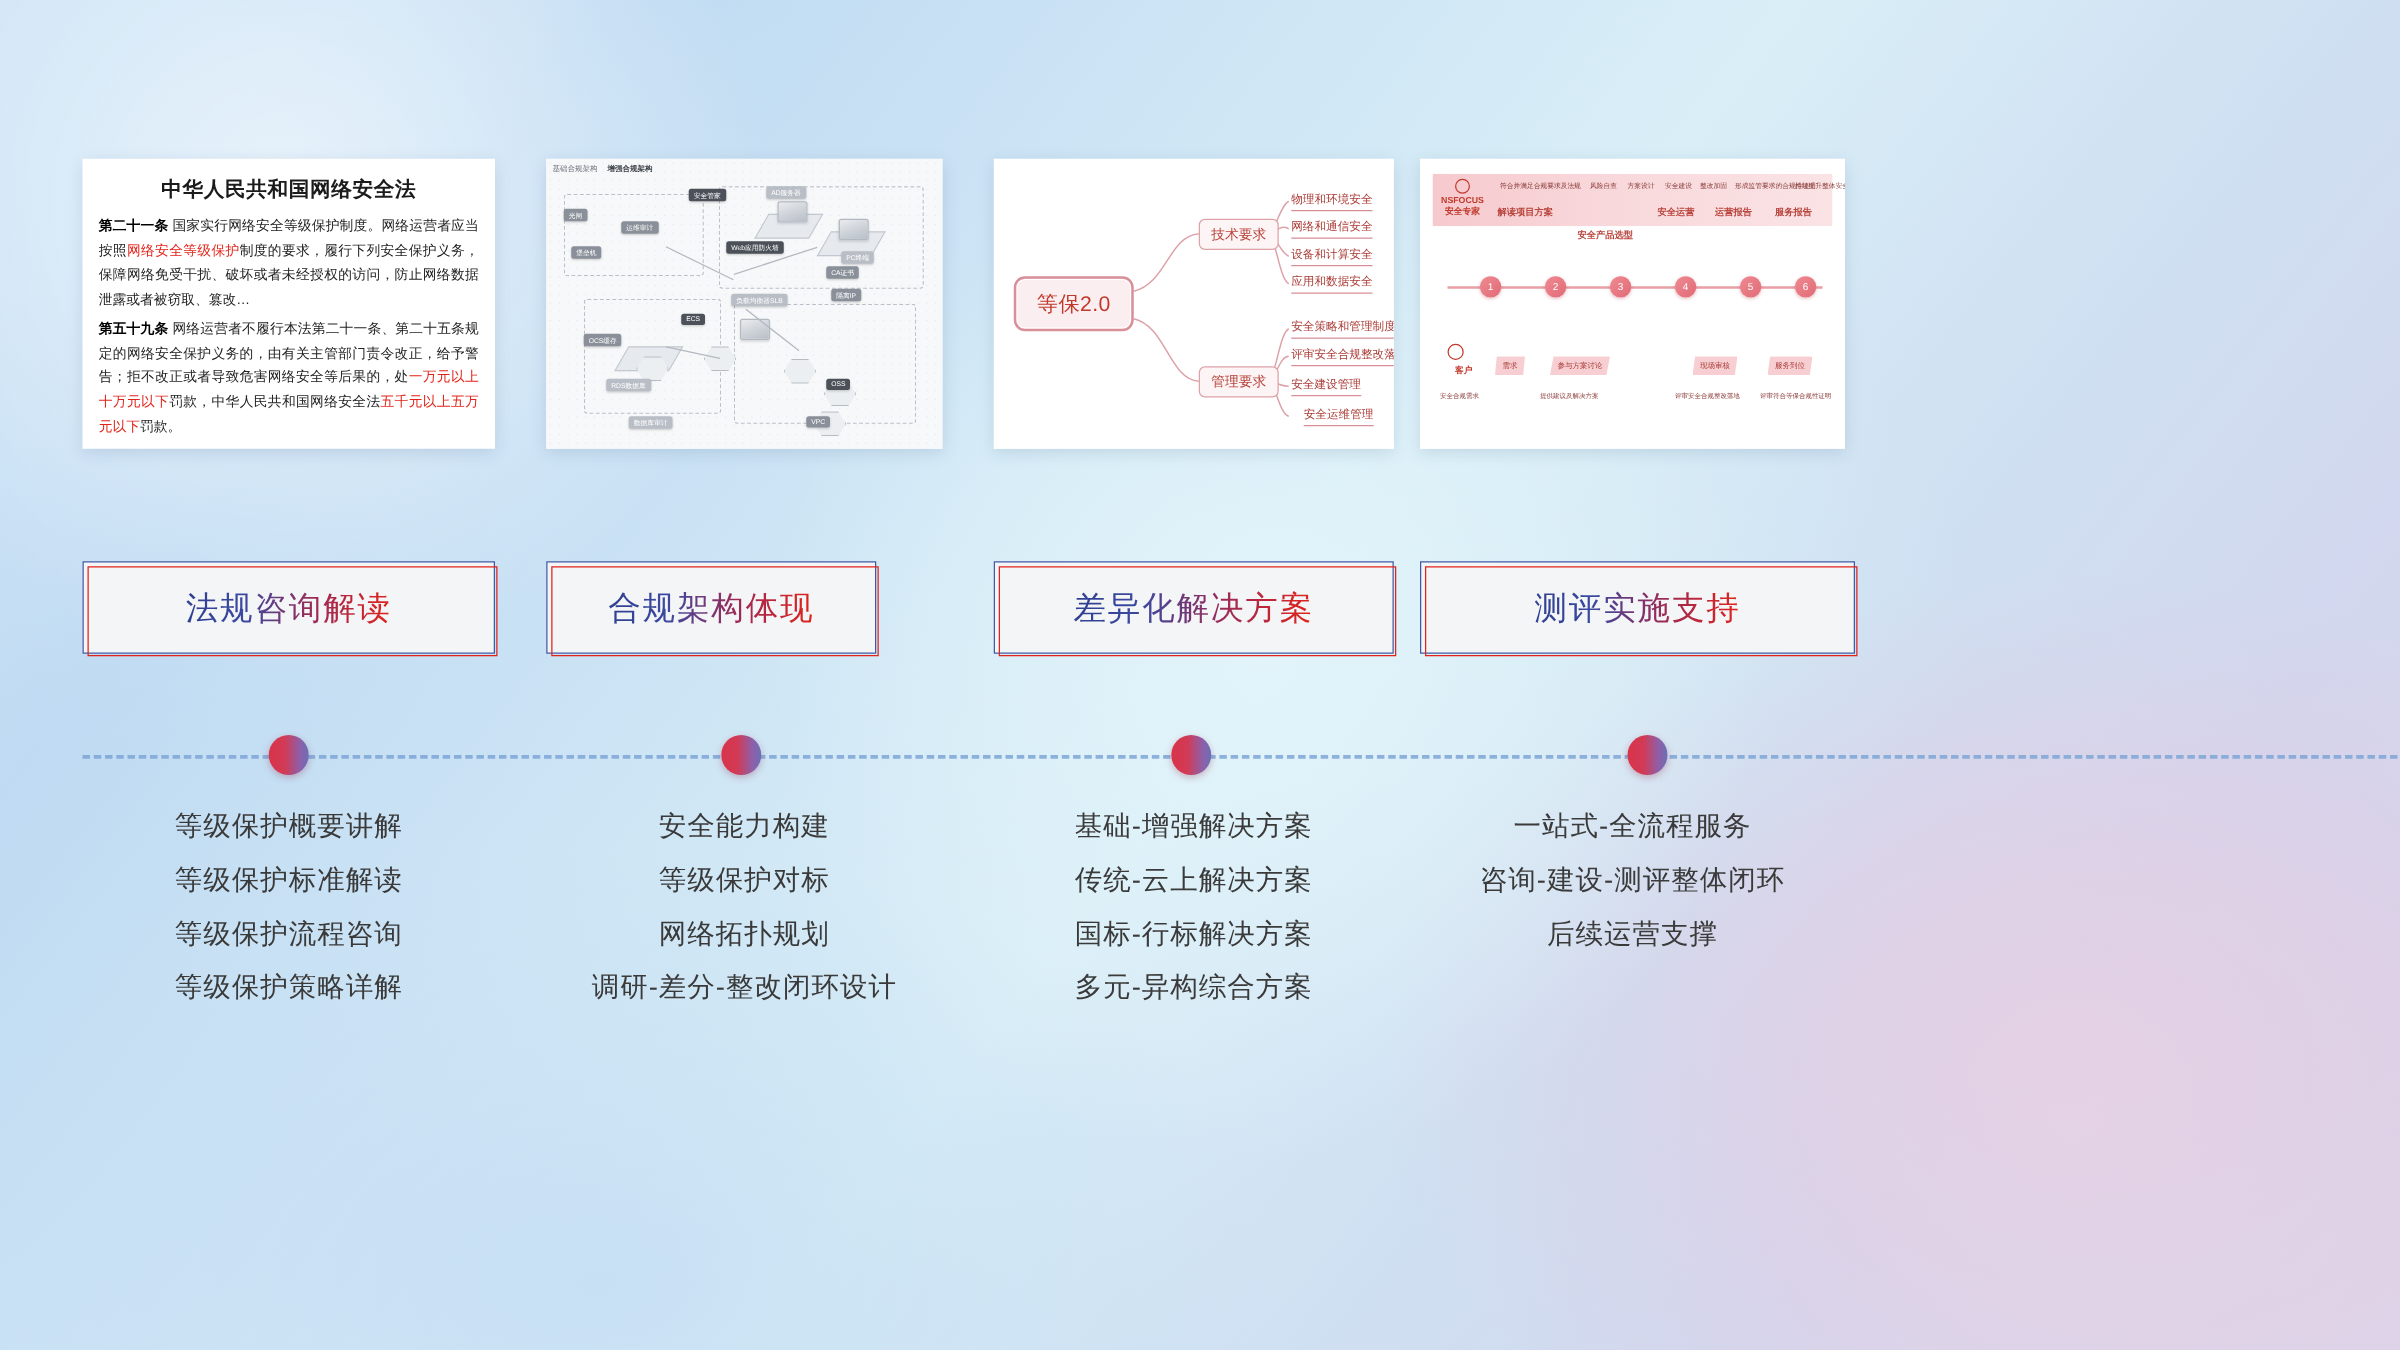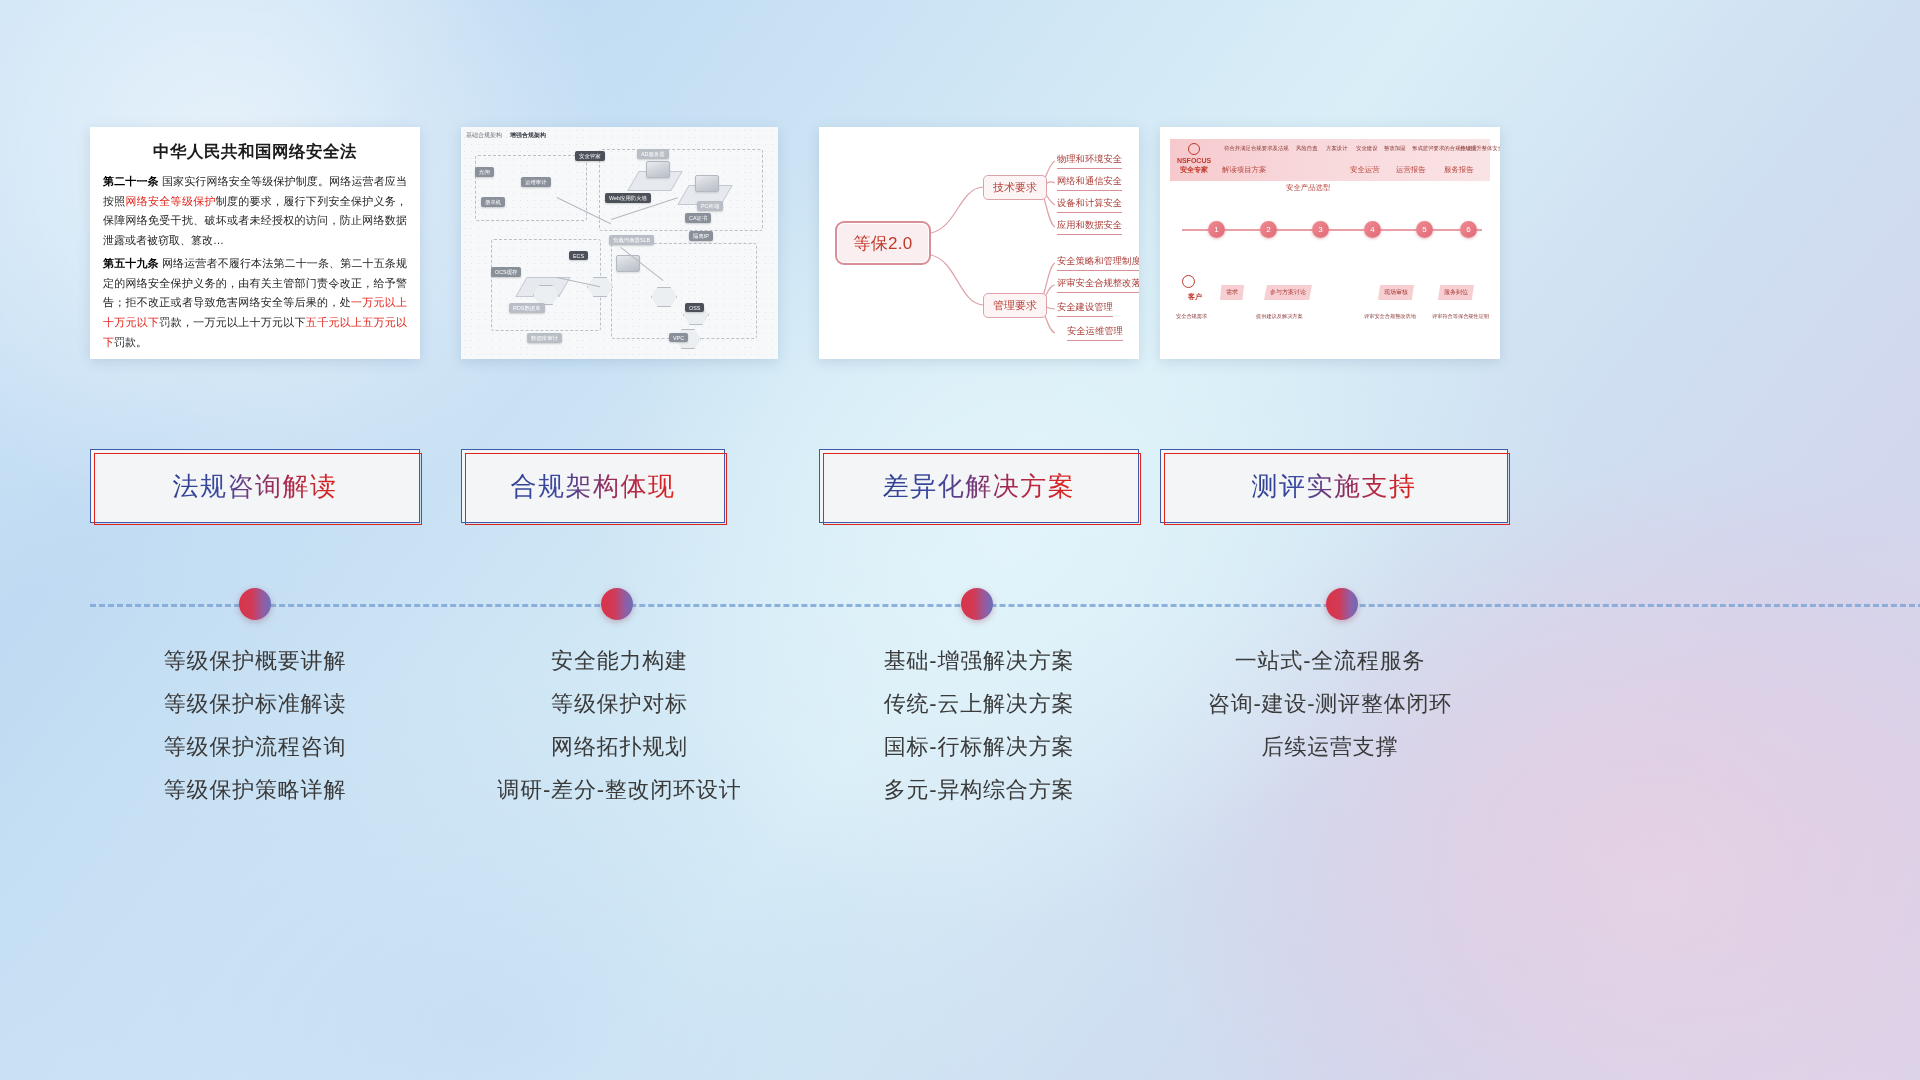--- a/index.html
+++ b/index.html
@@ -17,21 +17,21 @@
   .glow-a, .glow-b, .glow-c {
     position:absolute; border-radius:50%; pointer-events:none;
   }
   .glow-a { left:-180px; top:-220px; width:820px; height:760px;
     background:radial-gradient(circle, rgba(255,255,255,0.55) 0%, rgba(255,255,255,0) 68%); }
   .glow-b { left:560px; top:120px; width:900px; height:820px;
     background:radial-gradient(circle, rgba(234,248,253,0.6) 0%, rgba(234,248,253,0) 66%); }
   .glow-c { right:-120px; bottom:-160px; width:760px; height:700px;
     background:radial-gradient(circle, rgba(233,214,231,0.6) 0%, rgba(233,214,231,0) 68%); }
 
-  .stage { position:absolute; inset:0;margin-left:24px; }
+  .stage { position:absolute; inset:0; }
 
   
   .cards { position:absolute; top:127px; left:0; width:1920px; height:232px; }
   .card {
     position:absolute; top:0; height:232px; background:#ffffff;
     box-shadow:0 3px 12px rgba(70,100,140,0.18);
     overflow:hidden;
   }
   .card.c1 { left:66px;   width:330px; }
   .card.c2 { left:437px;  width:317px; }
@@ -116,21 +116,21 @@
   .nsf-brand {
     position:absolute; left:14px; top:16px; width:40px; text-align:center;
     color:#c0392b; font-size:7px; line-height:1.25; font-weight:bold;
   }
   .nsf-brand .who { width:12px; height:12px; margin:0 auto 2px;
     border:1.4px solid #c0392b; border-radius:50%; }
   .nsf-sub {
     position:absolute; color:#8a3b38; font-size:5.4px; white-space:nowrap;
   }
   .nsf-stage {
-    position:absolute; color:#b8443c; font-size:7.4px; white-space:nowrap; font-weight:normal;
+    position:absolute; color:#b8443c; font-size:7.4px; white-space:nowrap; font-weight:bold;
   }
   .nsf-rail {
     position:absolute; left:22px; top:102px; width:300px; height:2px;
     background:#e8a0a6;
   }
   .nsf-dot {
     position:absolute; width:17px; height:17px; border-radius:50%;
     background:linear-gradient(135deg,#ef8a92,#e06b76);
     color:#fff; font-size:8px; display:flex; align-items:center; justify-content:center;
     box-shadow:0 1px 3px rgba(190,80,90,0.4);
@@ -206,21 +206,21 @@
 
   <div class="cards">
 
     <div class="card c1">
       <div class="law">
         <div class="law-title">中华人民共和国网络安全法</div>
         <div class="law-p">
           <b>第二十一条</b><span> 国家实行网络安全等级保护制度。网络运营者应当按照</span><span class="law-red">网络安全等级保护</span><span>制度的要求，履行下列安全保护义务，保障网络免受干扰、破坏或者未经授权的访问，防止网络数据泄露或者被窃取、篡改…</span>
         </div>
         <div class="law-p">
-          <b>第五十九条</b><span>  网络运营者不履行本法第二十一条、第二十五条规定的网络安全保护义务的，由有关主管部门责令改正，给予警告；拒不改正或者导致危害网络安全等后果的，处</span><span class="law-red">一万元以上十万元以下</span><span>罚款，一万元以上十万元以下</span><span class="law-red">五千元以上五万元以下</span><span>罚款。</span>
+          <b>第五十九条</b><span>  网络运营者不履行本法第二十一条、第二十五条规定的网络安全保护义务的，由有关主管部门责令改正，给予警告；拒不改正或者导致危害网络安全等后果的，处</span><span class="law-red">一万元以上十万元以下</span><span>罚款，中华人民共和国网络安全法</span><span class="law-red">五千元以上五万元以下</span><span>罚款。</span>
         </div>
       </div>
     </div>
 
     <div class="card c2">
       <div class="arch">
         <div class="arch-tabs">
           <span class="arch-tab">基础合规架构</span>
           <span class="arch-tab on">增强合规架构</span>
         </div>

